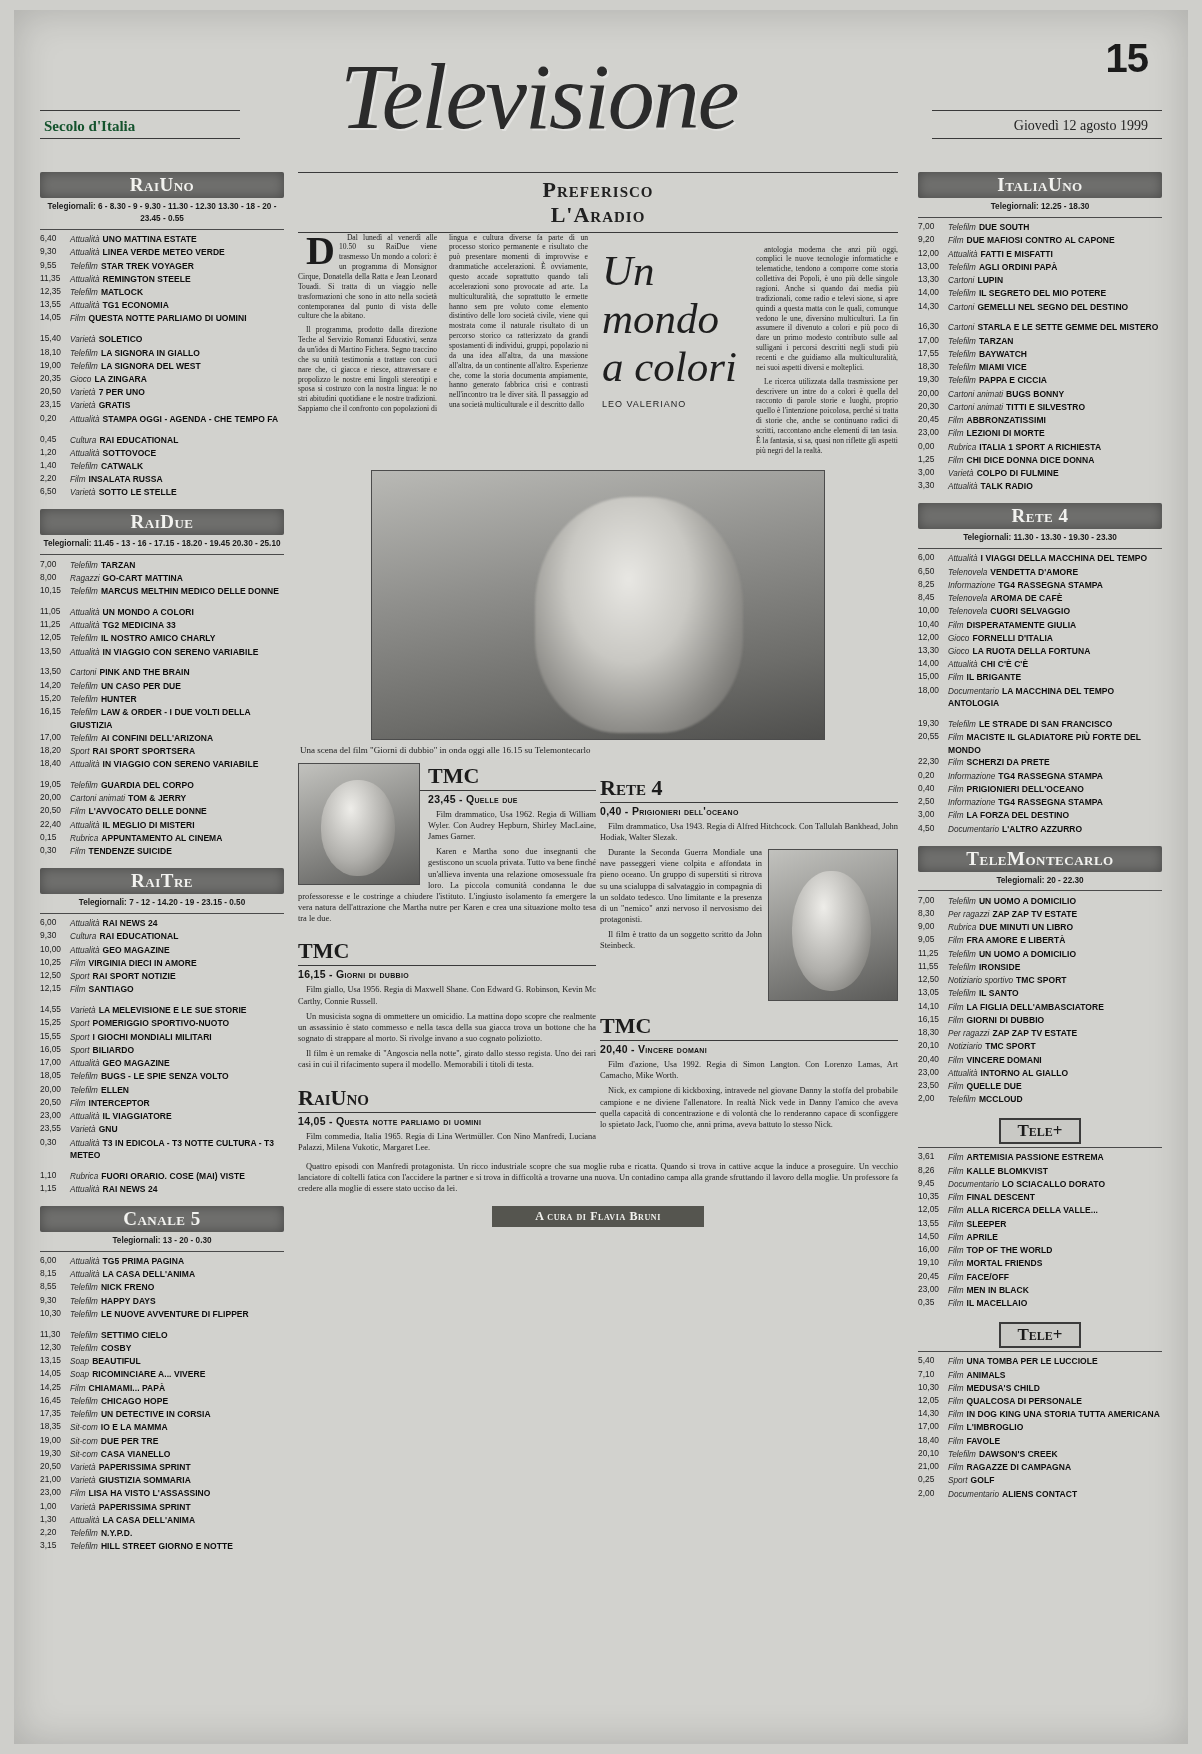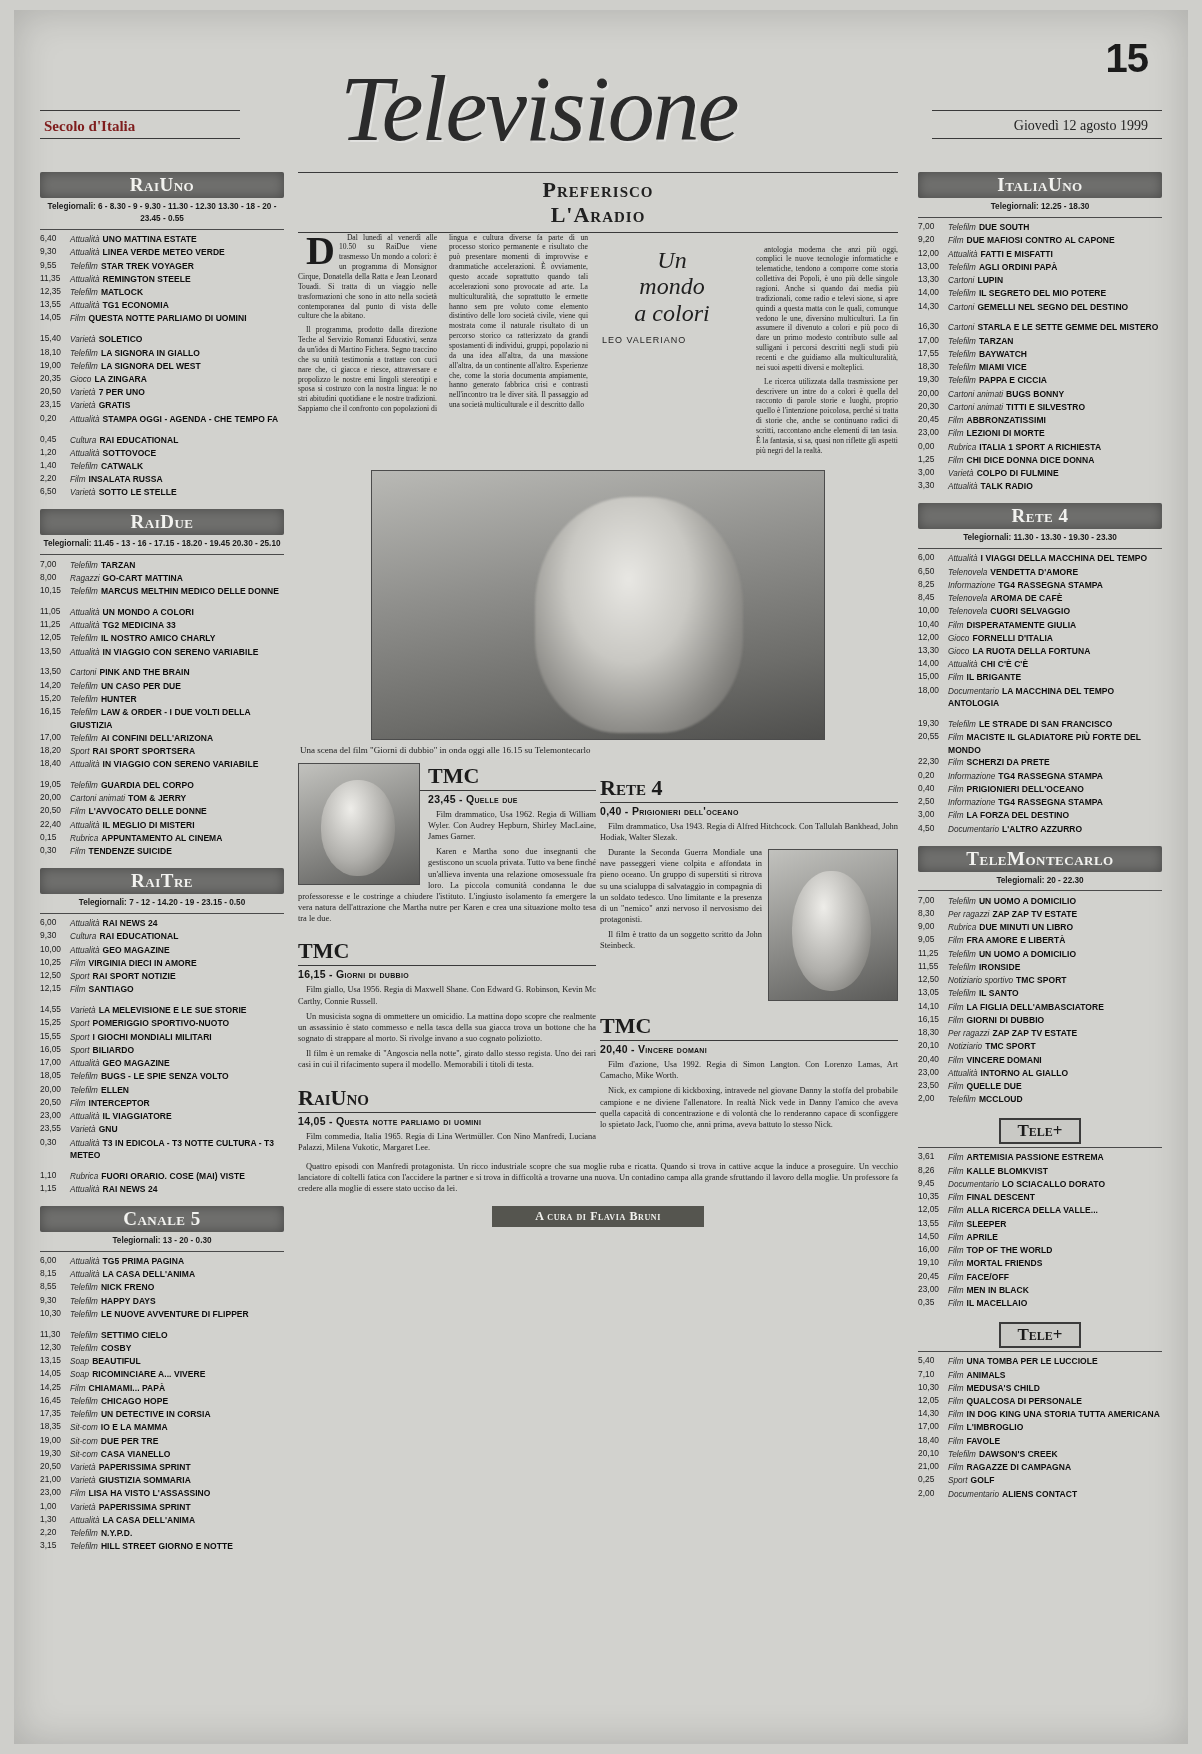--- a/index.html
+++ b/index.html
@@ -3,24 +3,24 @@
 <meta charset="utf-8">
 <style>
   html,body{margin:0;padding:0;background:#8d8d8d;}
   body{font-family:"Liberation Serif",serif;}
   .page{position:relative;width:1202px;height:1754px;background:#cfcfcb;overflow:hidden;}
   .paper{position:absolute;left:14px;top:10px;width:1174px;height:1734px;background:#d2d2ce;
          box-shadow:inset 0 0 40px rgba(0,0,0,.18);}
   .pagenum{position:absolute;right:40px;top:26px;font-family:"Liberation Sans",sans-serif;
            font-weight:bold;font-size:40px;color:#1b1b1b;letter-spacing:-1px;}
   .brand{position:absolute;left:30px;top:108px;font-family:"Liberation Serif",serif;
-         font-weight:bold;font-size:15px;color:#7f1d1d;}
+         font-weight:bold;font-size:15px;color:#14532d;}
   .brandrule{position:absolute;left:26px;top:128px;width:200px;border-top:1px solid #3a3a3a;}
   .brandrule2{position:absolute;left:26px;top:100px;width:200px;border-top:1px solid #3a3a3a;}
-  .logo{position:absolute;left:326px;top:44px;font-family:"Liberation Serif",serif;
+  .logo{position:absolute;left:326px;top:32px;font-family:"Liberation Serif",serif;
         font-style:italic;font-size:94px;color:#2b2b2b;letter-spacing:-2px;
         text-shadow:2px 2px 0 rgba(255,255,255,.35);}
   .dateline{position:absolute;right:40px;top:108px;font-size:14px;color:#232323;}
   .daterule{position:absolute;right:26px;top:128px;width:230px;border-top:1px solid #3a3a3a;}
   .daterule2{position:absolute;right:26px;top:100px;width:230px;border-top:1px solid #3a3a3a;}
 
   
   .chanbar{position:relative;background:#6f6f6d;height:26px;border-radius:2px;margin:0 0 3px 0;
            display:flex;align-items:center;justify-content:center;
            box-shadow:inset 0 0 12px rgba(0,0,0,.35);}
@@ -43,22 +43,22 @@
   
   .colL{position:absolute;left:26px;top:162px;width:244px;}
   .colR{position:absolute;right:26px;top:162px;width:244px;}
   .colC{position:absolute;left:284px;top:162px;width:600px;}
 
   
   .featTitle{text-align:center;font-family:"Liberation Serif",serif;font-variant:small-caps;
              font-weight:bold;font-size:22px;color:#212121;line-height:1.15;letter-spacing:1px;}
   .featRuleTop{border-top:1px solid #3a3a3a;margin-bottom:4px;}
   .featRuleBot{border-top:1px solid #3a3a3a;margin-top:4px;}
-  .bigTitle{text-align:center;font-family:"Liberation Serif",serif;font-style:italic;
-            font-size:24px;line-height:1.12;color:#1f1f1f;margin:14px 0 8px 0;}
+  .bigTitle{font-family:"Liberation Serif",serif;font-style:italic;
+            font-size:43px;line-height:1.12;color:#1f1f1f;margin:14px 0 8px 0;}
   .byline{text-align:left;font-size:9px;letter-spacing:1px;color:#242424;margin-bottom:10px;
           font-family:"Liberation Sans",sans-serif;}
   .body3{column-count:3;column-gap:12px;font-size:7.6px;line-height:1.3;text-align:justify;
          color:#1c1c1c;font-family:"Liberation Serif",serif;}
   .body3 p{margin:0 0 4px 0;text-indent:8px;}
   .dropcap{float:left;font-size:40px;line-height:32px;font-weight:bold;margin:2px 4px 0 0;
            font-family:"Liberation Serif",serif;}
 
   .photo{margin:10px auto 0 auto;width:452px;height:268px;border:1px solid #4c4c4c;
          background:linear-gradient(170deg,#b9b9b5 0%,#8f8f8c 40%,#6d6d6a 75%,#4f4f4d 100%);

